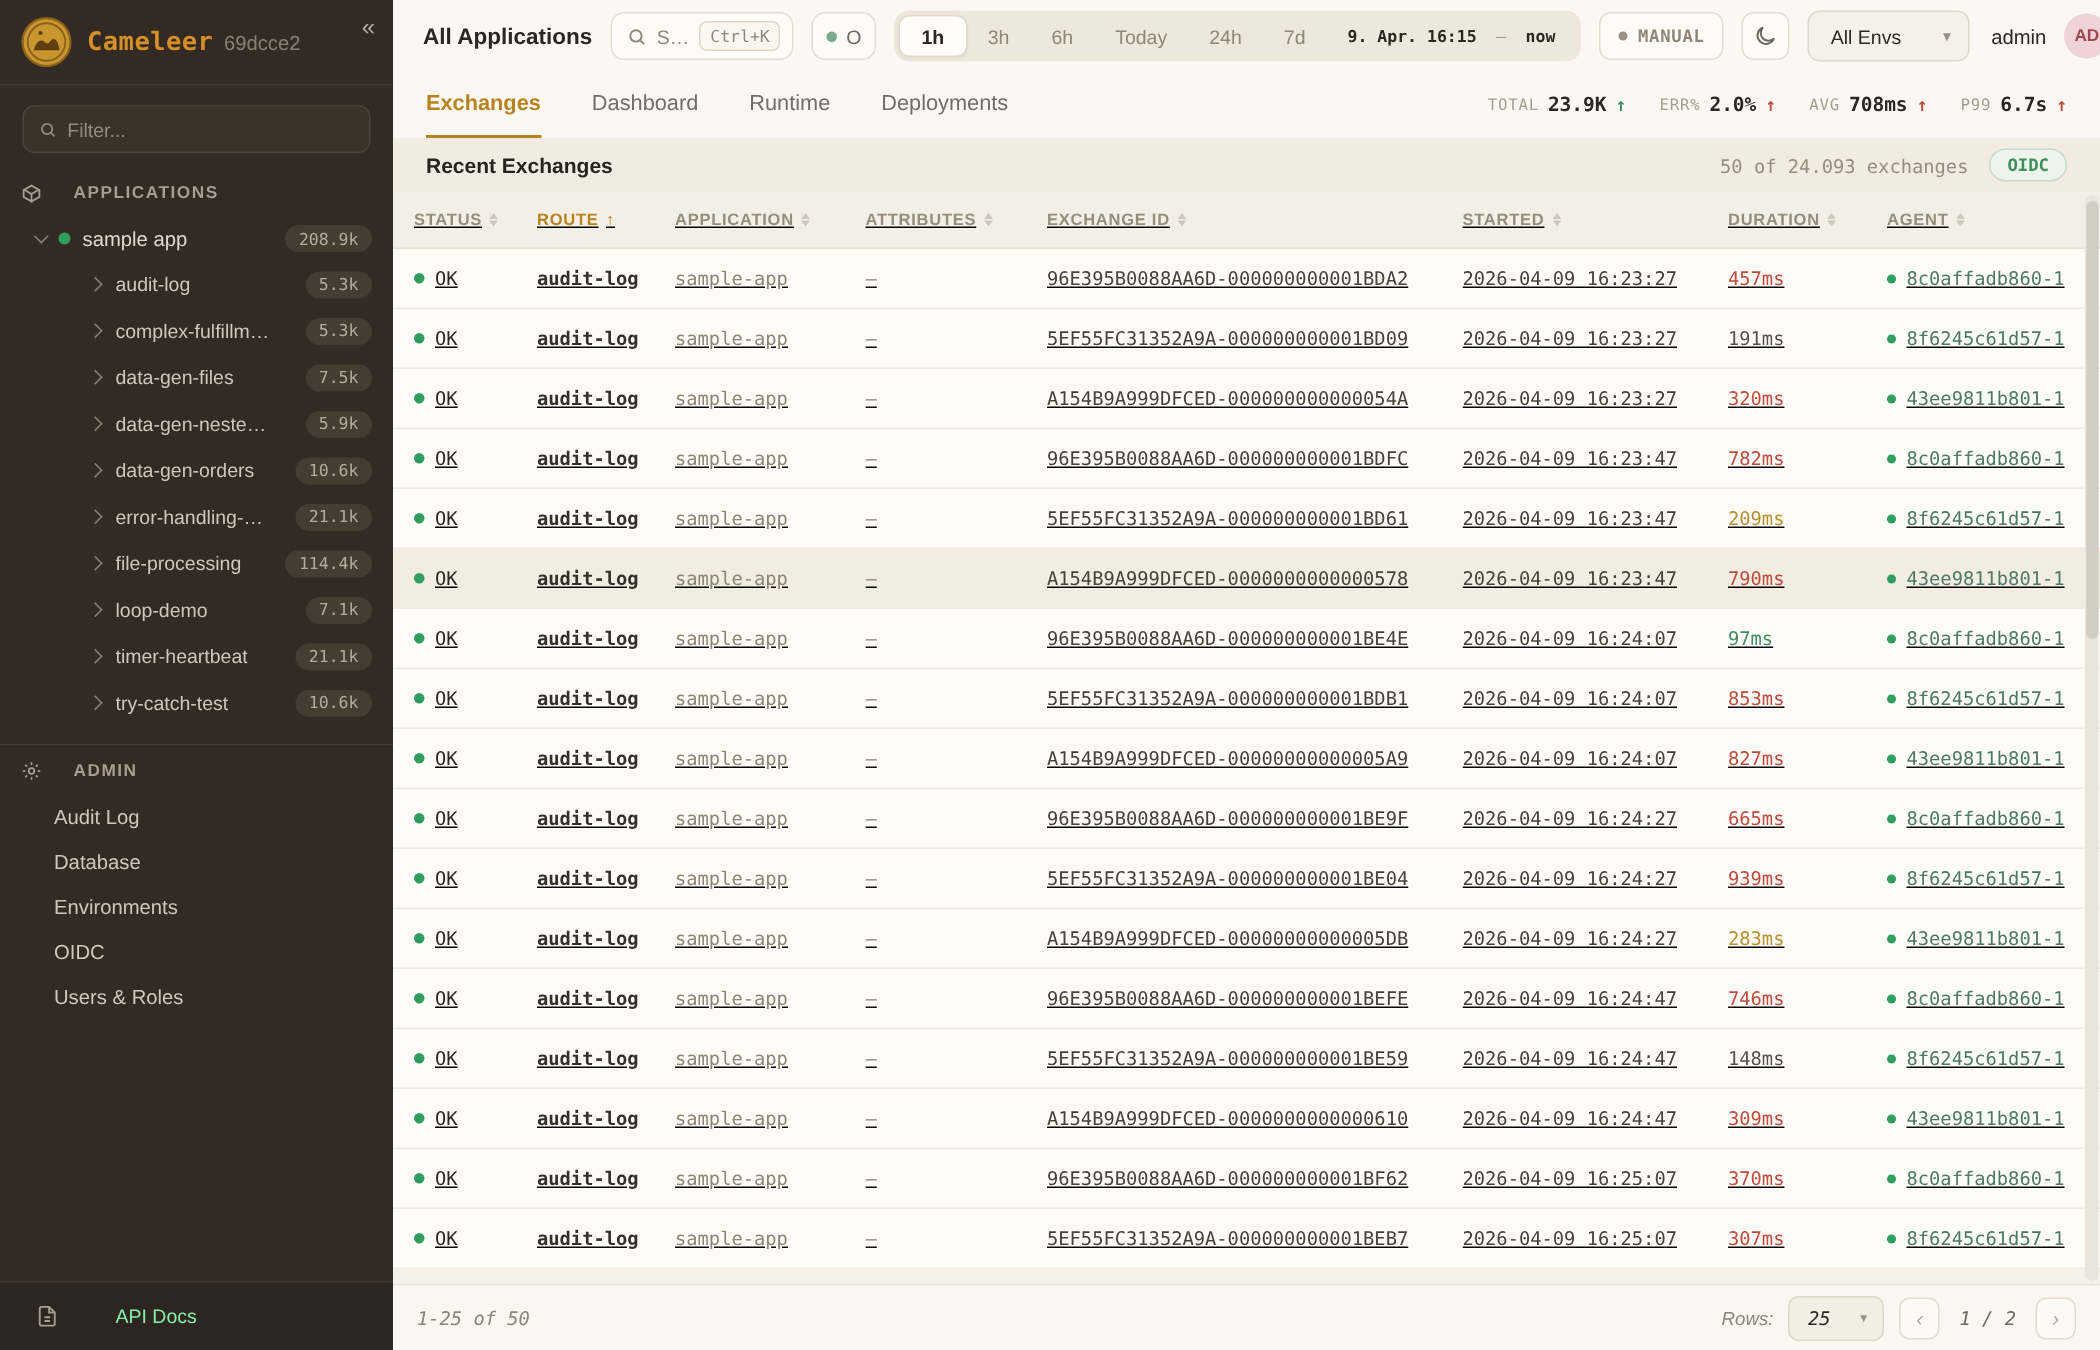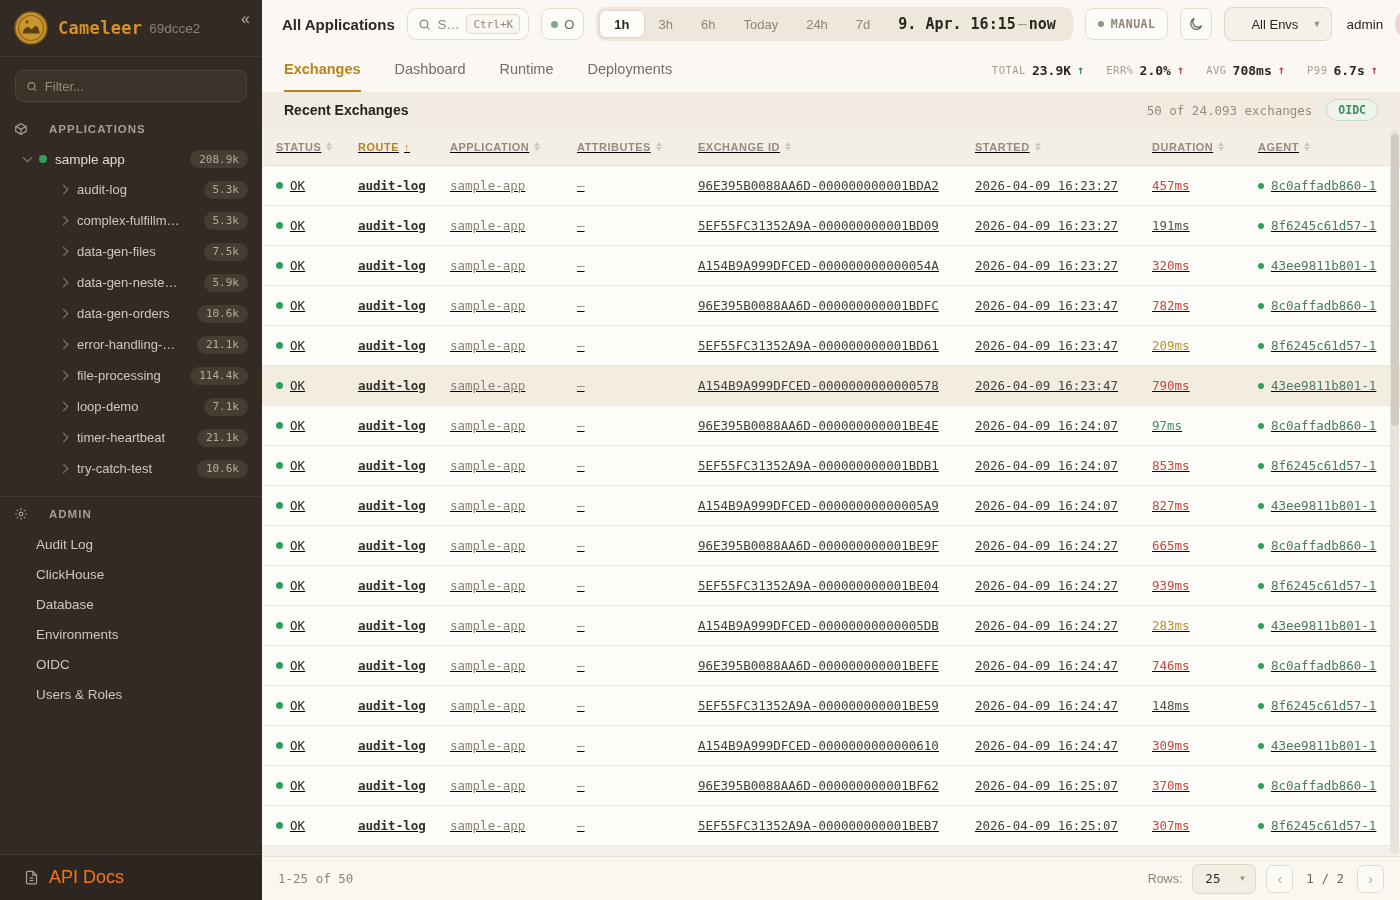--- a/index.html
+++ b/index.html
@@ -25,45 +25,45 @@
   .tree-route { display:flex; align-items:center; height:31px; padding-left:60px; padding-right:14px; gap:10px; cursor:pointer; }
   .tree-route-name { font-size:13px; color:#cfc7ba; white-space:nowrap; overflow:hidden; }
   .chev { width:7px; height:7px; border-right:1.6px solid #8a8173; border-bottom:1.6px solid #8a8173; transform:rotate(-45deg); flex:0 0 auto; }
   .chev.down { transform:rotate(45deg); margin-top:-3px; }
   .dot { border-radius:50%; display:inline-block; flex:0 0 auto; }
   .dot-green { background:#2f9e5f; }
   .sb-divider { border-top:1px solid #423931; margin:12px 0 0 0; }
   .admin-item { height:30px; display:flex; align-items:center; padding-left:36px; font-size:13.5px; color:#cfc7ba; cursor:pointer; }
   .sb-footer { margin-top:auto; border-top:1px solid #423931; background:#2d2620; height:46px; display:flex; align-items:center; gap:10px; padding-left:24px; }
   .sb-footer svg { stroke:#a89d8e; }
-  .sb-footer span { font-size:18px; color:#f97316; }
+  .sb-footer span { font-size:13px; color:#86efac;margin-left:28px; }
 
   
   .main { flex:1; display:flex; flex-direction:column; background:#f5f1e9; min-width:0; }
 
   .topbar { height:48px; background:#fbf8f3; display:flex; align-items:center; padding:0 20px; gap:12px; }
   .page-title { font-size:15px; font-weight:bold; color:#2b2822; white-space:nowrap; }
   .search-pill { height:32px; border:1px solid #e3dccf; background:#fdfbf7; border-radius:9px; display:flex; align-items:center; gap:7px; padding:0 8px 0 10px; cursor:pointer; }
   .search-pill svg { stroke:#8f8678; }
   .search-ph { font-size:13px; color:#8f8678; }
   .kbd { border:1px solid #ddd5c7; background:#faf7f1; color:#8f8678; border-radius:5px; font-family:"DejaVu Sans Mono", monospace; font-size:11px; padding:2.5px 6px; }
   .status-chip { height:32px; border:1px solid #e3dccf; background:#fdfbf7; border-radius:9px; display:flex; align-items:center; gap:6px; padding:0 9px; cursor:pointer; }
   .status-chip .lbl { font-size:13px; color:#6d685d; }
   .segmented { height:34px; background:#ede7dc; border-radius:10px; display:flex; align-items:center; padding:0 3px; }
   .seg-btn { height:28px; display:flex; align-items:center; padding:0 14px; font-size:13px; color:#8f8678; border-radius:7px; cursor:pointer; white-space:nowrap; }
   .seg-btn.active { background:#fffdf9; border:1px solid #e0d8ca; color:#2b2822; font-weight:bold; box-shadow:0 1px 2px rgba(0,0,0,0.04); }
-  .seg-range { display:flex; align-items:center; gap:2px; padding:0 14px; font-family:"DejaVu Sans Mono", monospace; font-size:15px; color:#2b2822; font-weight:600; white-space:nowrap; }
+  .seg-range { display:flex; align-items:center; gap:13px; padding:0 14px; font-family:"DejaVu Sans Mono", monospace; font-size:11px; color:#2b2822; font-weight:600; white-space:nowrap; }
   .seg-range .sep { color:#a39a8b; font-weight:normal; }
   .manual-btn { height:32px; border:1px solid #e3dccf; background:#fdfbf7; border-radius:8px; display:flex; align-items:center; gap:7px; padding:0 12px; cursor:pointer; }
   .manual-btn .dot { width:6px; height:6px; background:#9a9183; }
   .manual-btn span.lbl { font-family:"DejaVu Sans Mono", monospace; font-size:11.5px; color:#8f8678; letter-spacing:0.5px; font-weight:600; }
   .icon-btn { width:32px; height:32px; border:1px solid #e3dccf; background:#fdfbf7; border-radius:8px; display:flex; align-items:center; justify-content:center; cursor:pointer; }
   .icon-btn svg { stroke:#6b675e; }
   .env-select { height:34px; min-width:108px; border:1px solid #e0d8ca; background:#f6f1e8; border-radius:8px; display:flex; align-items:center; padding:0 10px 0 14px; cursor:pointer; }
-  .env-select .val { font-size:13px; color:#2b2822;margin-left:12px; }
+  .env-select .val { font-size:13px; color:#2b2822; }
   .env-select .car { margin-left:auto; color:#9a9183; font-size:9px; padding-left:14px; }
   .user-name { font-size:13.5px; color:#2b2822; margin-left:2px; }
   .avatar { width:30px; height:30px; border-radius:50%; background:#efd3d6; color:#9c4a4e; font-weight:bold; font-size:11.5px; display:flex; align-items:center; justify-content:center; cursor:pointer; }
 
   .tabsrow { height:44px; background:#fbf8f3; display:flex; align-items:center; padding:0 22px; }
   .tabs { display:flex; gap:34px; height:100%; align-items:stretch; }
   .tab { display:flex; align-items:center; font-size:14.5px; color:#716e66; border-bottom:2px solid transparent; cursor:pointer; }
   .tab.active { color:#b8821f; border-bottom-color:#b8821f; font-weight:bold; }
   .statsbar { margin-left:auto; display:flex; gap:22px; align-items:center; }
   .stat { display:flex; align-items:center; gap:6px; font-family:"DejaVu Sans Mono", monospace; }
@@ -99,21 +99,21 @@
   .c-route { font-weight:bold; color:#33302a; }
   .c-app { color:#8d8576; }
   .c-attr { color:#8d8576; }
   .c-dur.red { color:#c14b3c; } .c-dur.amber { color:#b9902c; } .c-dur.green { color:#3f8f5f; } .c-dur.neutral { color:#55524a; }
   .c-agent { color:#4c7a64; }
   .c-agent .dot { width:6px; height:6px; }
 
   .vscroll { position:absolute; top:2px; right:1px; bottom:2px; width:9px; background:#e9e4db; border-radius:5px; }
   .vthumb { position:absolute; top:4px; left:0.5px; width:8px; height:292px; background:#d3ccc2; border-radius:5px; cursor:pointer; }
 
-  .pagefoot { height:44px; background:#faf7f1; border-top:1px solid #e7e0d4; display:flex; align-items:center; padding:0 16px 0 16px; }
+  .pagefoot { height:44px; background:#faf7f1; border-top:1px solid #e7e0d4; display:flex; align-items:center; padding:0 16px 0 16px;font-style:italic; }
   .foot-range { font-family:"DejaVu Sans Mono", monospace; font-size:12.5px; color:#8d8577; }
   .foot-right { margin-left:auto; display:flex; align-items:center; gap:10px; }
   .rows-label { font-size:12.5px; color:#8d8577; }
   .rows-select { height:30px; width:64px; border:1px solid #ded6c7; background:#f3eee3; border-radius:7px; display:flex; align-items:center; padding:0 9px 0 12px; cursor:pointer; }
   .rows-select .val { font-family:"DejaVu Sans Mono", monospace; font-size:12.5px; color:#2b2822; }
   .rows-select .car { margin-left:auto; color:#9a9183; font-size:8px; }
   .pg-btn { width:27px; height:28px; border:1px solid #e2dbcd; background:#fcfaf5; border-radius:7px; color:#b0a798; display:flex; align-items:center; justify-content:center; font-size:14px; cursor:pointer; }
   .pg-label { font-family:"DejaVu Sans Mono", monospace; font-size:12.5px; color:#6d675c; padding:0 3px; }
 </style>
 </head>
@@ -228,23 +228,20 @@
       </svg>
     <span>ADMIN</span>
   </div>
 
   <div>
 
       <div class="admin-item">
         <span>Audit Log</span>
       </div>
 
-      <div class="admin-item">
-        <span>ClickHouse</span>
-      </div>
 
       <div class="admin-item">
         <span>Database</span>
       </div>
 
       <div class="admin-item">
         <span>Environments</span>
       </div>
 
       <div class="admin-item">

